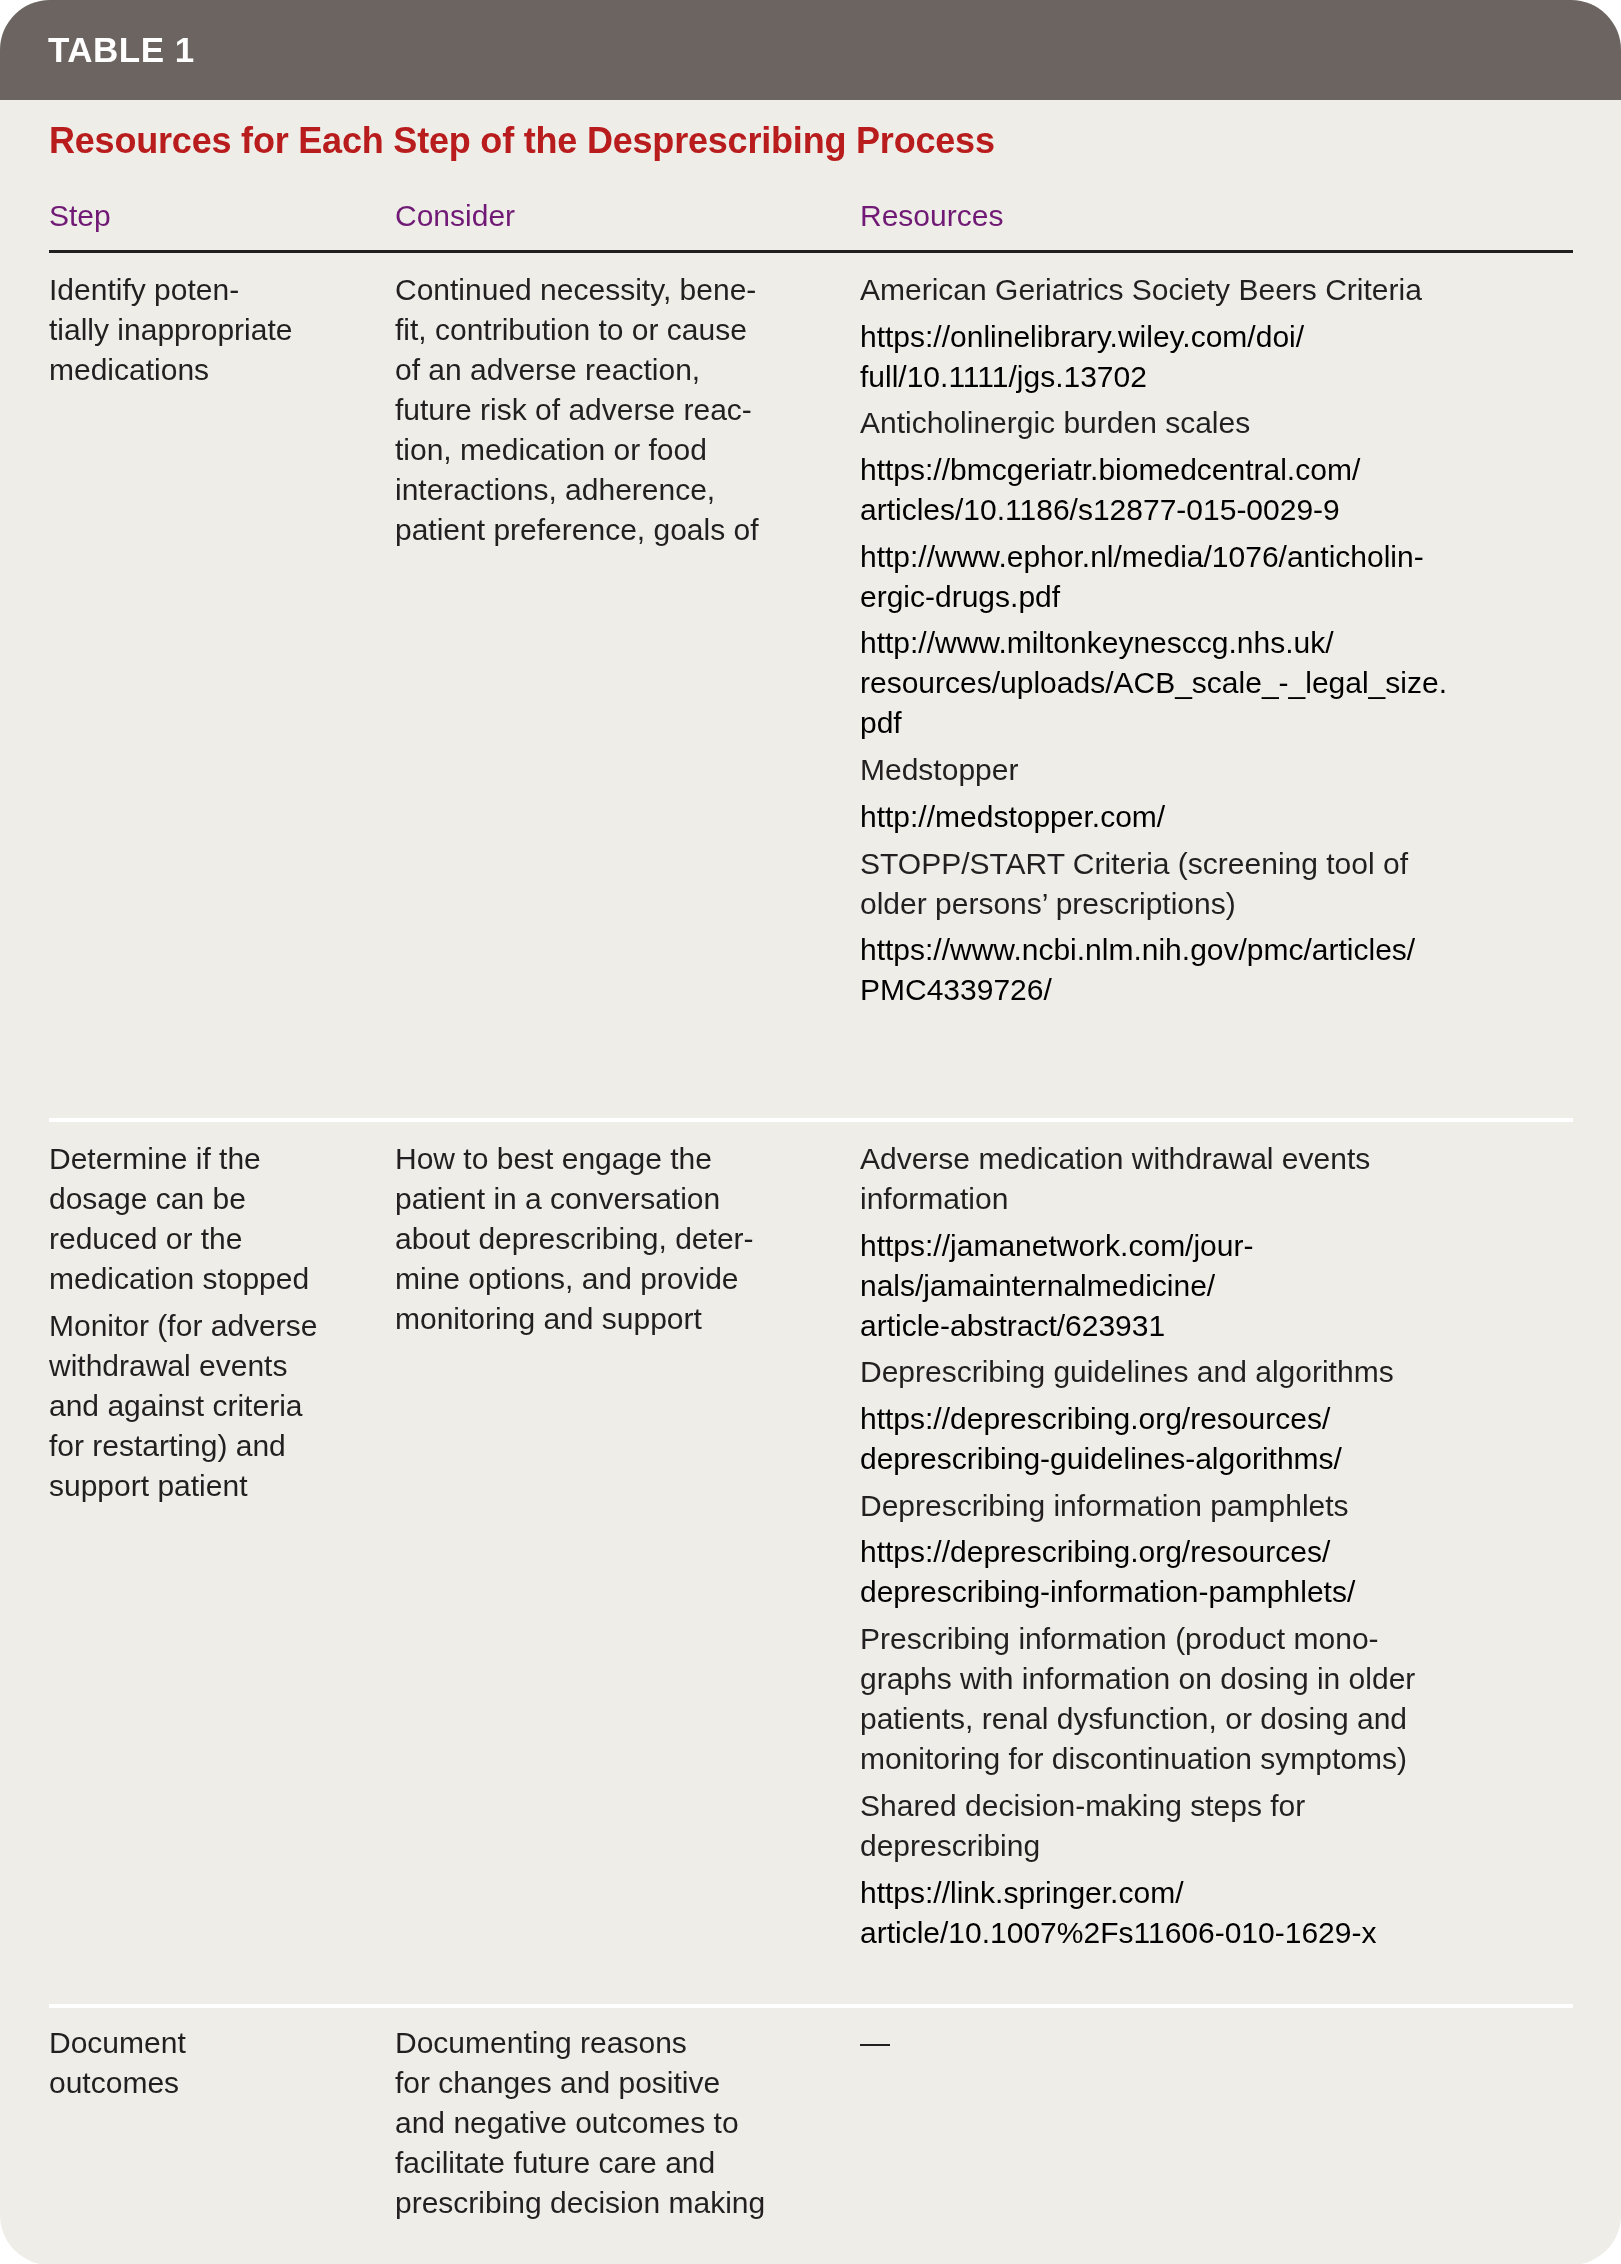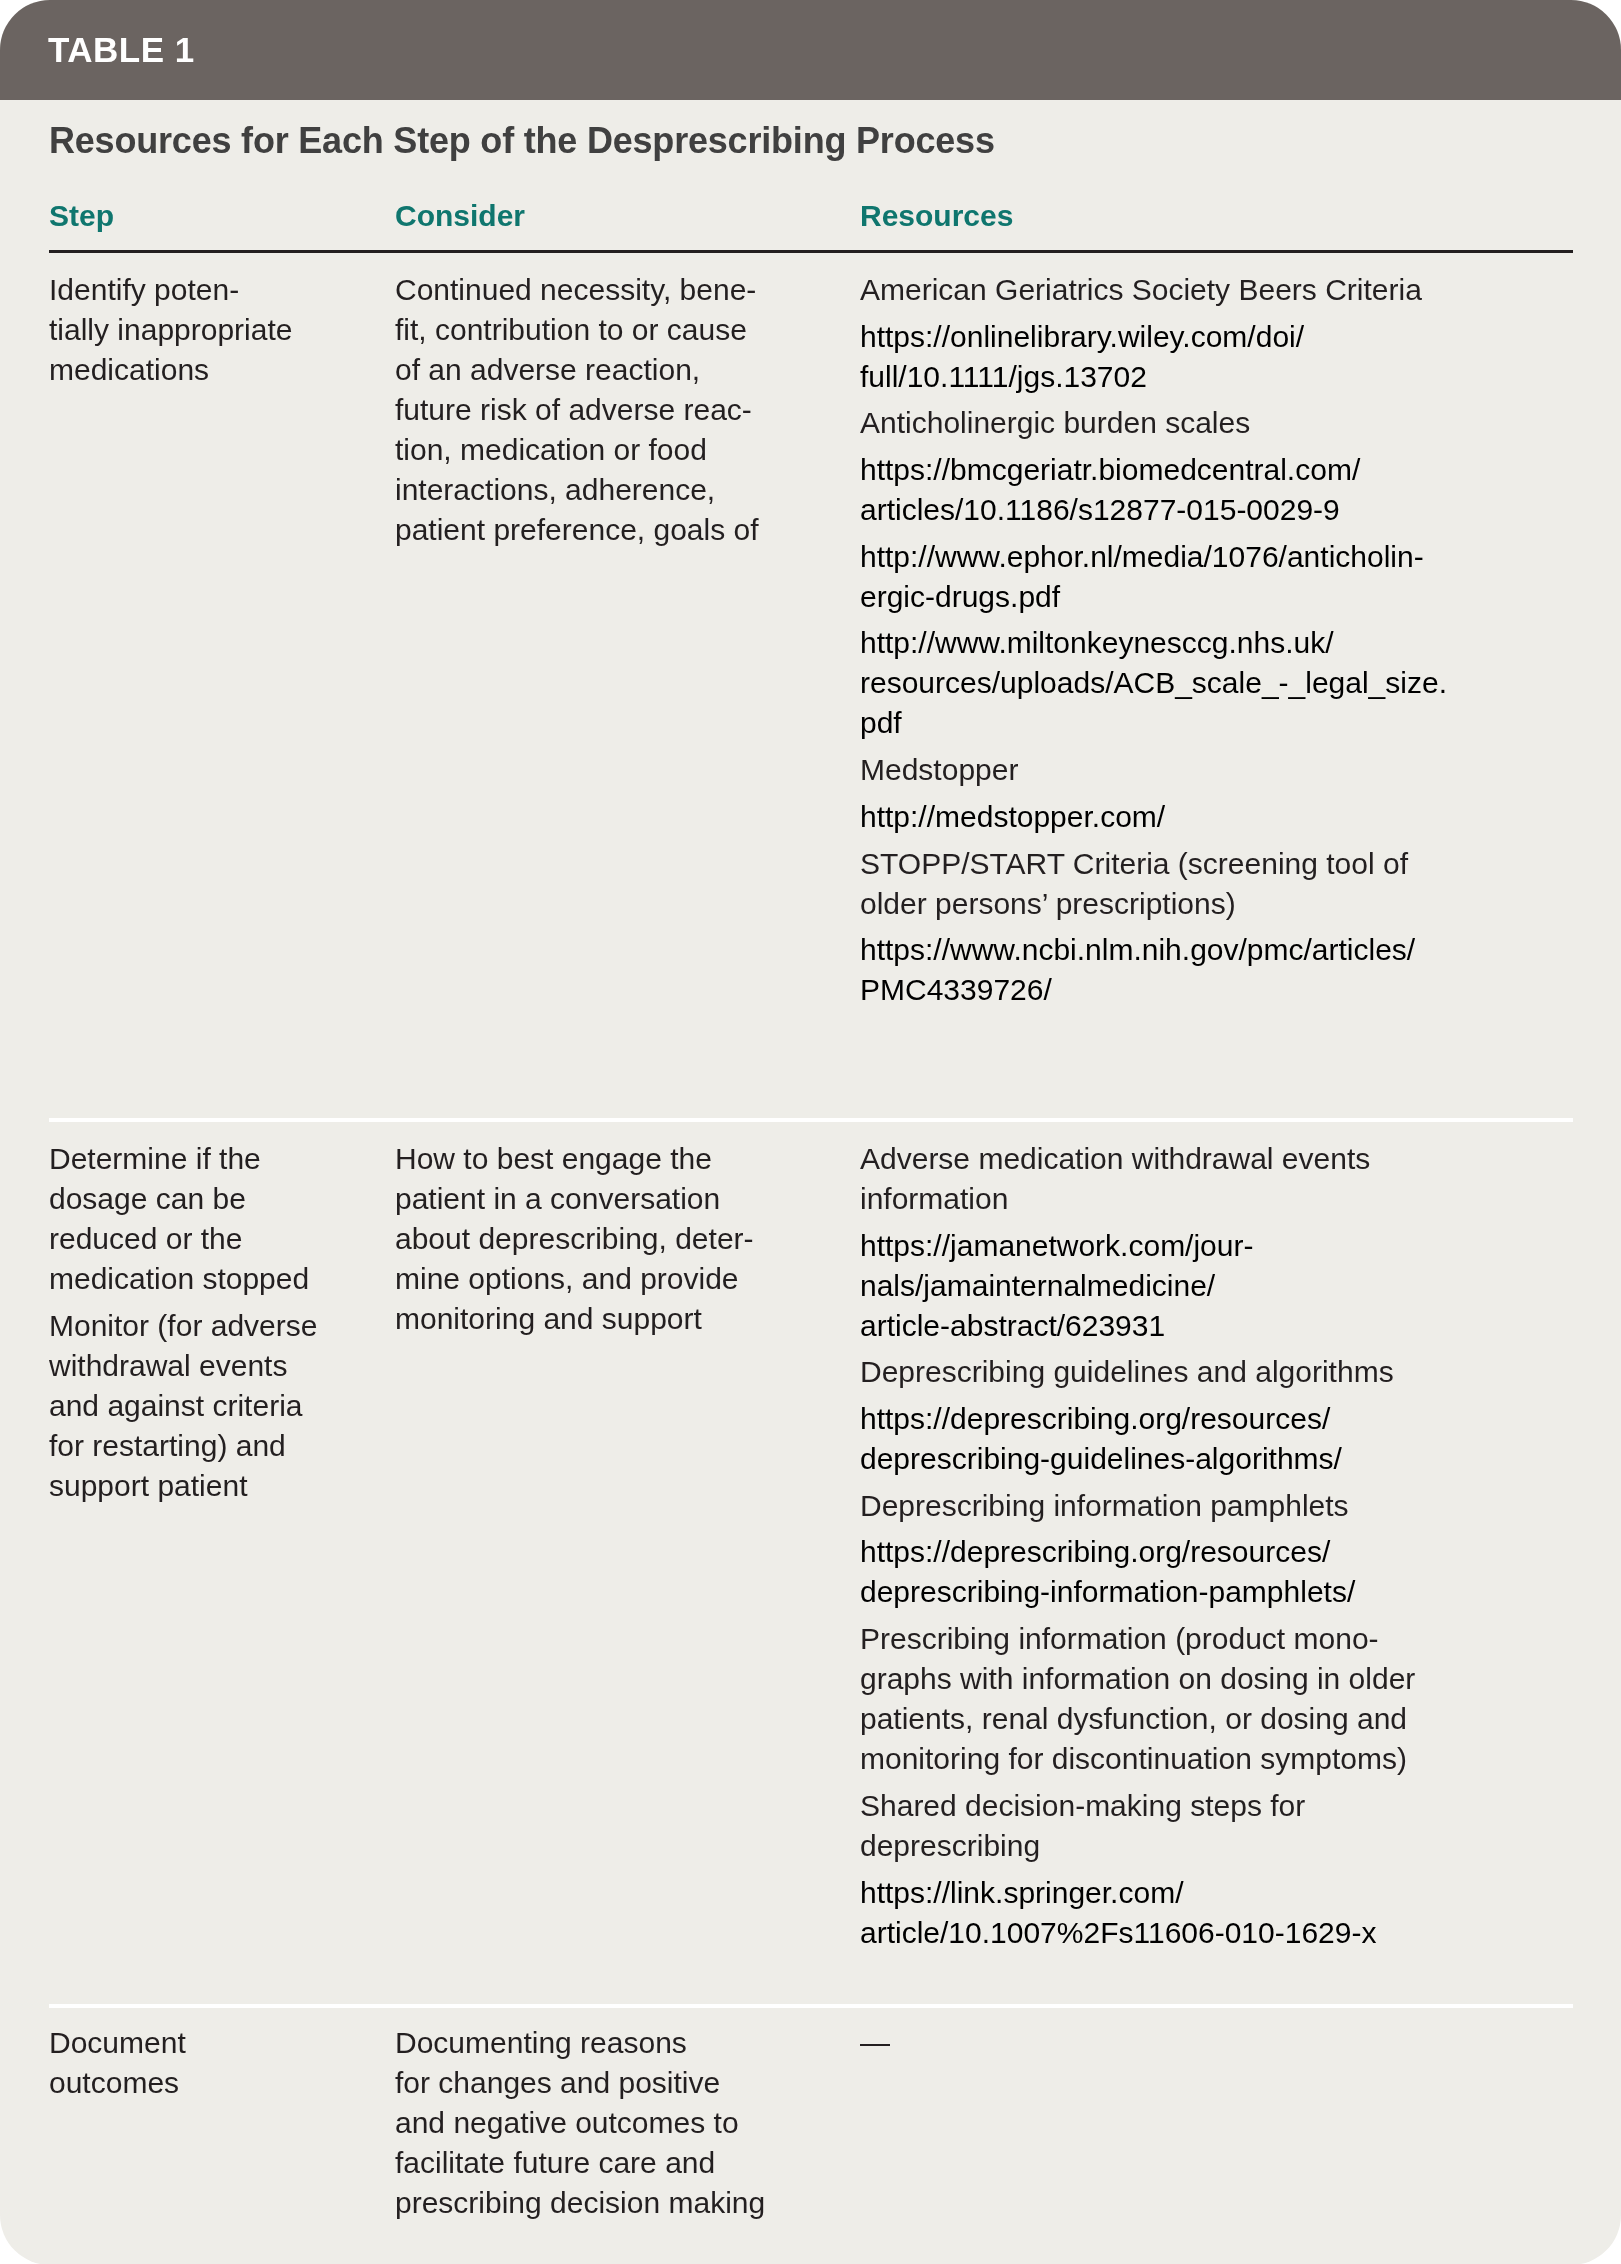--- a/index.html
+++ b/index.html
@@ -38,31 +38,31 @@
       color: #ffffff;
       font-weight: bold;
       font-size: 35px;
       letter-spacing: 0.5px;
       line-height: 42px;
     }
     .title {
       position: absolute;
       left: 49px;
       top: 119px;
-      color: #404040;
+      color: #b91c1c;
       font-weight: bold;
       font-size: 36px;
       line-height: 44px;
       letter-spacing: -0.2px;
     }
     .col-head {
       position: absolute;
       top: 197px;
-      color: #0f766e;
-      font-weight: bold;
+      color: #701a75;
+      font-weight: normal;
       font-size: 30px;
       line-height: 38px;
     }
     .head-rule {
       position: absolute;
       left: 49px;
       top: 250px;
       width: 1524px;
       height: 2.9px;
       background: #231f20;

